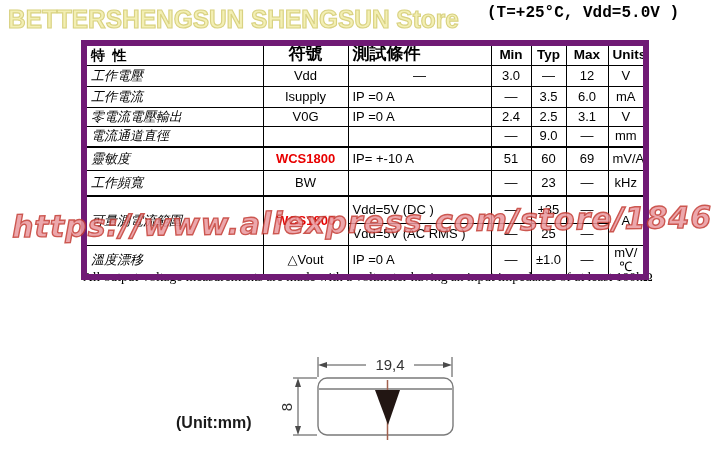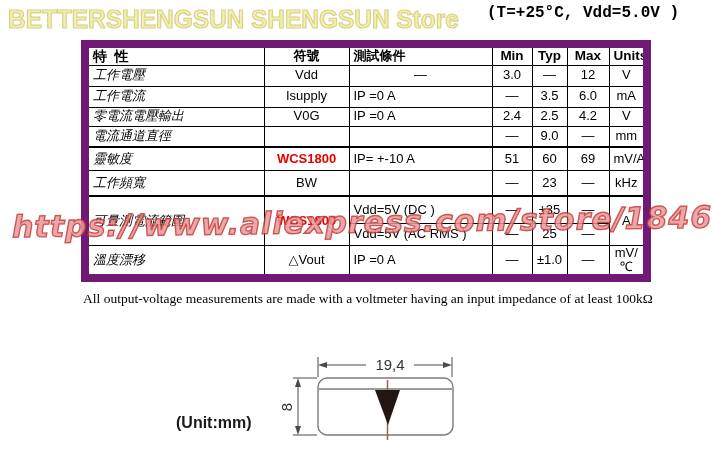--- a/index.html
+++ b/index.html
@@ -18,39 +18,39 @@
   
   .sec-title{position:absolute;left:80px;top:5px;font-family:"Liberation Serif",serif;
              font-weight:bold;font-size:18px;z-index:2;}
   .cond{position:absolute;left:487px;top:4px;font-family:Liberation Mono, monospace;
         font-weight:bold;font-size:16px;z-index:2;}
   .sec2-title{position:absolute;left:80px;top:299px;font-family:"Liberation Serif",serif;
               font-weight:bold;font-size:19px;}
 
   
   table.spec{position:absolute;left:81px;top:40px;width:562px;border-collapse:collapse;
-             table-layout:fixed;font-size:13px;border:8px solid #701a75;z-index:3;}
+             table-layout:fixed;font-size:13px;border:6px solid #701a75;z-index:3;}
   table.spec td,table.spec th{border:1px solid #000;padding:0 4px;overflow:hidden;
              vertical-align:middle;line-height:1.1;}
   th.h-name{text-align:left;font-family:"Liberation Serif",serif;font-size:14px;letter-spacing:2px;}
-  th.h-sym,th.h-cond{font-family:Liberation Sans, sans-serif;font-size:13px;}
+  th.h-sym,th.h-cond{font-family:Liberation Mono, monospace;font-size:17px;}
   th.h-cond{text-align:left;margin-left:21px;}
   th.h-val{font-size:13.5px;}
   td.c-name{font-family:"Liberation Serif",serif;text-align:left;font-style:italic;}
   td.c-sym{text-align:center;}
   td.c-cond{text-align:left;}
   td.c-val{text-align:center;}
   td.red{color:var(--wcs_red);font-weight:bold;}
   td.v-top{vertical-align:top;padding-top:5px;}
   tr.trh{height:21px} tr.tr1{height:21px} tr.tr2{height:21px} tr.tr3{height:19px}
   tr.tr4{height:21px} tr.tr5{height:23px} tr.tr6{height:26px}
   tr.tr7a{height:27px} tr.tr7b{height:22px} tr.tr8{height:22px}
   tr.tr4 td,tr.tr6 td{border-bottom-width:2px;margin-top:27px;}
 
-  .note{position:absolute;left:83px;top:269px;font-family:"Liberation Serif",serif;font-size:13.5px;margin-top:22px;}
+  .note{position:absolute;left:83px;top:269px;font-family:"Liberation Serif",serif;font-size:13.5px;}
 
   
   svg.diagram{position:absolute;left:0;top:330px;z-index:2;}
   .ln{stroke:var(--diagram_line);stroke-width:1.4;fill:none;}
   .dim{stroke:var(--dim_line);stroke-width:1;fill:none;}
   .arr{fill:var(--dim_line);stroke:none;}
   .cline{stroke:var(--center_line);stroke-width:1.5;}
   .tri{fill:var(--triangle_fill);}
   text.dimtxt{font-family:"Liberation Sans",sans-serif;font-size:15px;fill:#333;}
   text.unittxt{font-family:"Liberation Sans",sans-serif;font-size:16px;font-weight:600;fill:#1a1a1a;}
@@ -100,21 +100,21 @@
       <td class="c-val">3.5</td>
       <td class="c-val">6.0</td>
       <td class="c-val">mA</td>
     </tr>
     <tr class="tr3">
       <td class="c-name">零電流電壓輸出</td>
       <td class="c-sym">V0G</td>
       <td class="c-cond">IP =0 A</td>
       <td class="c-val">2.4</td>
       <td class="c-val">2.5</td>
-      <td class="c-val">4.2</td>
+      <td class="c-val">3.1</td>
       <td class="c-val">V</td>
     </tr>
     <tr class="tr4">
       <td class="c-name">電流通道直徑</td>
       <td class="c-sym"></td>
       <td class="c-cond"></td>
       <td class="c-val">—</td>
       <td class="c-val">9.0</td>
       <td class="c-val">—</td>
       <td class="c-val">mm</td>

